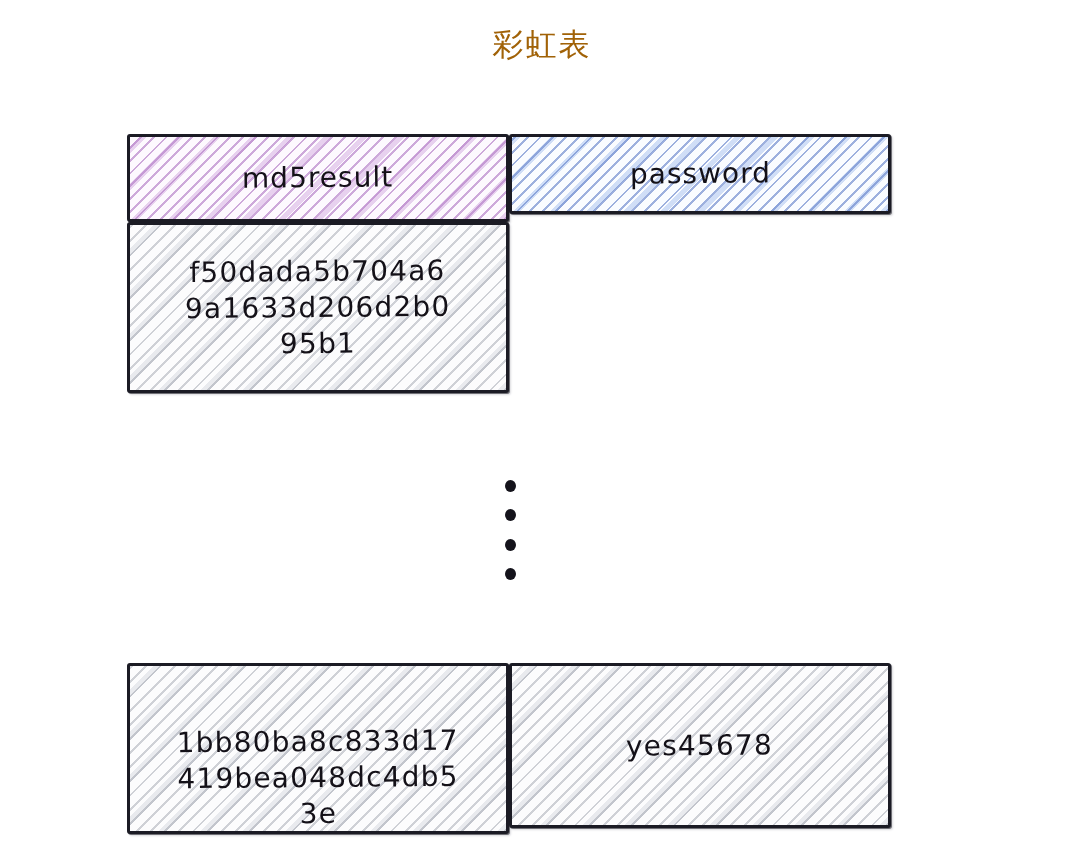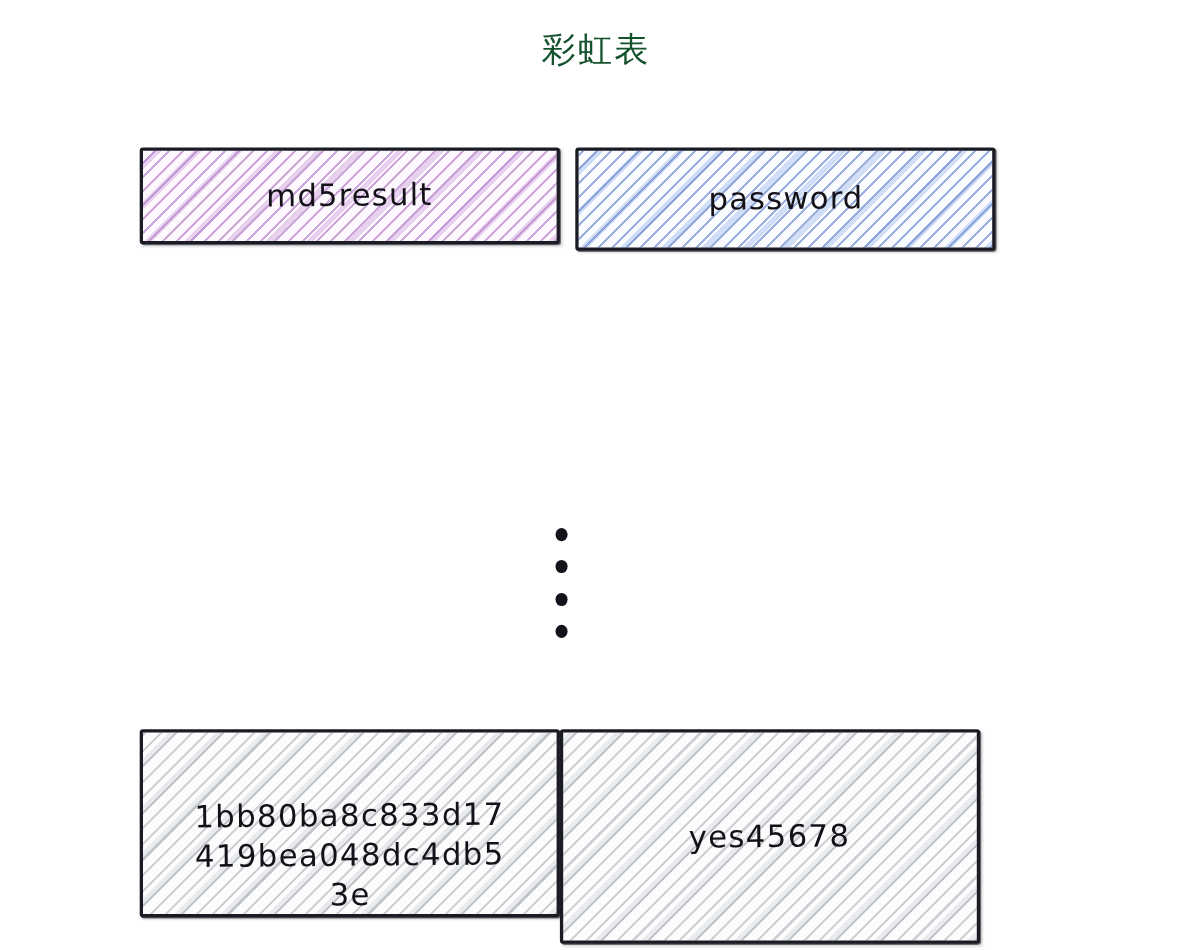--- a/index.html
+++ b/index.html
@@ -18,21 +18,21 @@
   
   #diagram-title {
     position: absolute;
     top: 24px;
     left: 0;
     width: 1084px;
     text-align: center;
     font-family: "DejaVu Sans", sans-serif;
     font-size: 31px;
     font-weight: 400;
-    color: #14532d;
+    color: #a16207;
     letter-spacing: 2px;
   }
 
   
   #rainbow-table {
     position: absolute;
     left: 0;
     top: 0;
     width: 1084px;
     height: 864px;
@@ -100,25 +100,25 @@
         rgba(255,255,255,0) 10px),
       repeating-linear-gradient(-45deg,
         rgba(155,162,178,0.20) 0px,
         rgba(155,162,178,0.20) 6px,
         rgba(255,255,255,0) 6px,
         rgba(255,255,255,0) 30px);
   }
 
   
   #header-md5result { left: 127px;  top: 134px; width: 382px; height: 88px; }
-  #header-password  { left: 523px;  top: 134px; width: 382px; height: 94px; }
+  #header-password  { left: 509px;  top: 134px; width: 382px; height: 80px; }
   #cell-hash-1      { left: 127px;  top: 222px; width: 382px; height: 171px; }
   #cell-password-1  { left: 509px;  top: 222px; width: 382px; height: 171px; }
   #cell-hash-2      { left: 127px;  top: 663px; width: 382px; height: 171px; align-items: flex-end; }
-  #cell-password-2  { left: 509px;  top: 663px; width: 382px; height: 195px; }
+  #cell-password-2  { left: 509px;  top: 663px; width: 382px; height: 165px; }
 
   #header-md5result .cell-text,
   #header-password .cell-text { font-size: 28px; letter-spacing: 1px; }
 
   #cell-hash-1 .cell-text,
   #cell-hash-2 .cell-text { font-size: 28px; letter-spacing: 1.2px; }
 
   #cell-password-1 .cell-text,
   #cell-password-2 .cell-text { font-size: 28px; letter-spacing: 1.2px; }
 
@@ -149,20 +149,25 @@
 <div id="rainbow-table">
 
   <div class="cell hatch-purple" id="header-md5result">
     <span class="cell-text">md5result</span>
   </div>
 
   <div class="cell hatch-blue" id="header-password">
     <span class="cell-text">password</span>
   </div>
 
+  <div class="cell hatch-gray" id="cell-hash-1">
+    <span class="cell-text">f50dada5b704a6
+9a1633d206d2b0
+95b1</span>
+  </div>
 
 
   <div id="row-ellipsis">
     <span class="ellipsis-dot"></span>
     <span class="ellipsis-dot"></span>
     <span class="ellipsis-dot"></span>
     <span class="ellipsis-dot"></span>
   </div>
 
   <div class="cell hatch-gray" id="cell-hash-2">

